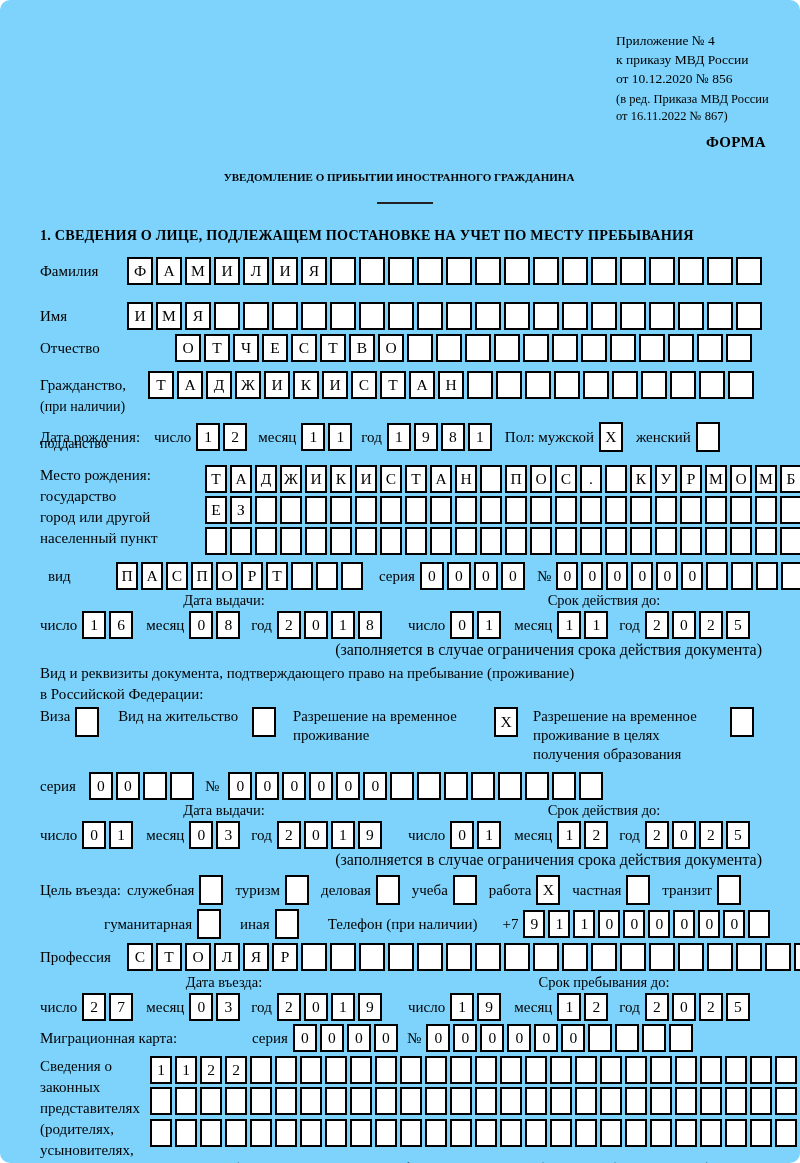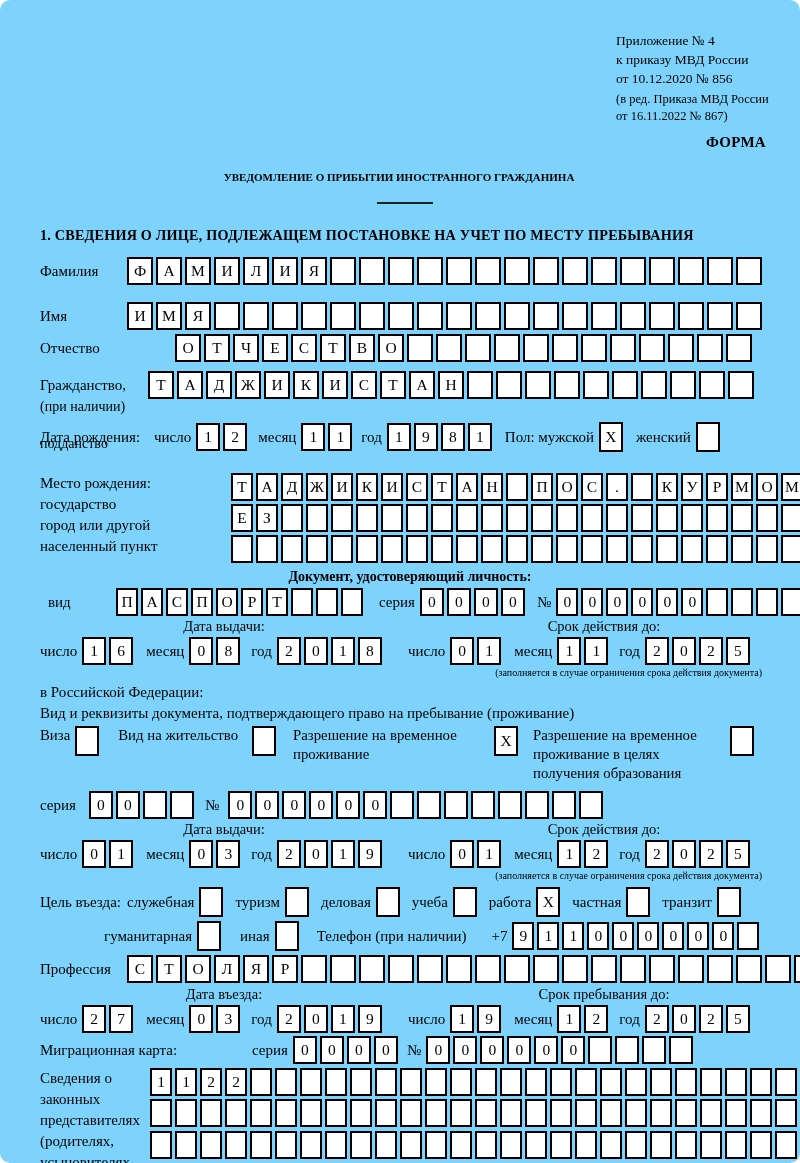--- a/index.html
+++ b/index.html
@@ -20,21 +20,21 @@
       text-align:center;font-size:15.5px;line-height:24px;background:#fff;}
   .sm .cb{width:22px;}
   .md .cb{width:24px;}
   .ck .cb{width:24px;height:30px;line-height:26px;}
   .dl{font-size:15px;margin-right:5px;flex:0 0 auto;}
   .dpair{display:flex;margin-top:2px;}
   .dcol1{flex:0 0 368px;}
   .dcol2{flex:1;}
   .dhead{text-align:center;font-size:14.5px;}
   .dline{display:flex;align-items:center;margin-top:2px;}
-  .dnote{width:722px;text-align:right;font-size:10px;margin-top:2px;}
+  .dnote{width:722px;text-align:right;font-size:16px;margin-top:2px;}
   .introline{font-size:15px;line-height:21px;}
   .optrow{display:flex;align-items:flex-start;margin-top:2px;font-size:14.8px;}
   .opt{display:flex;align-items:flex-start;}
   .optlab{line-height:19px;}
   .optc{text-align:left;}
   .prow{display:flex;align-items:center;font-size:15px;}
   .labcol div{line-height:21px;font-size:15px;}
   .rowgap{margin-bottom:3px;}
   .legalnote{font-size:13px;text-align:center;margin-top:8px;width:645px;}
 </style>
@@ -199,21 +199,21 @@
     <span class="dl" style="margin-left:10px;">Пол: мужской</span>
     <span class="bx ck">
         <span class="cb">X</span>
       </span>
     <span class="dl" style="margin-left:10px;">женский</span>
     <span class="bx ck">
         <span class="cb"></span>
       </span>
   </div>
 
-  <div class="frow fs" style="margin-top:21px;gap:26px;">
+  <div class="frow fs" style="margin-top:13px;">
     <div class="lab labcol" style="width:165px;line-height:22px;">
       <div>Место рождения:</div>
       <div>государство</div>
       <div>город или другой</div>
       <div>населенный пункт</div>
     </div>
     <div>
       <div class="bx sm rowgap">
           <span class="cb">Т</span>
           <span class="cb">А</span>
@@ -288,21 +288,20 @@
           <span class="cb"></span>
           <span class="cb"></span>
           <span class="cb"></span>
           <span class="cb"></span>
           <span class="cb"></span>
           <span class="cb"></span>
         </div>
     </div>
   </div>
 
-  <div style="width:740px;text-align:center;font-weight:bold;font-size:14px;margin-top:2px;">Документ, удостоверяющий личность:</div>
 
   <div class="frow" style="margin-top:3px;">
     <div class="lab" style="width:68px;margin-left:8px;">вид</div>
     <div class="bx sm">
         <span class="cb">П</span>
         <span class="cb">А</span>
         <span class="cb">С</span>
         <span class="cb">П</span>
         <span class="cb">О</span>
         <span class="cb">Р</span>
@@ -376,22 +375,22 @@
             <span class="cb">0</span>
             <span class="cb">2</span>
             <span class="cb">5</span>
           </span>
       </div>
     </div>
   </div>
   <div class="dnote">(заполняется в случае ограничения срока действия документа)</div>
 
   <div style="margin-top:4px;">
+    <div class="introline">Вид и реквизиты документа, подтверждающего право на пребывание (проживание)</div>
     <div class="introline">в Российской Федерации:</div>
-    <div class="introline">Вид и реквизиты документа, подтверждающего право на пребывание (проживание)</div>
   </div>
 
   <div class="optrow">
     <div class="opt">
       <span class="optlab">Виза</span>
       <span class="bx ck" style="margin-left:5px;">
           <span class="cb"></span>
         </span>
     </div>
     <div class="opt" style="margin-left:16px;">
@@ -523,21 +522,21 @@
 
   <div class="prow" style="margin-top:4px;margin-left:64px;">
     <span class="dl">гуманитарная</span>
     <span class="bx ck">
         <span class="cb"></span>
       </span>
     <span class="dl" style="margin-left:16px;">иная</span>
     <span class="bx ck">
         <span class="cb"></span>
       </span>
-    <span class="dl" style="margin-left:15px;">Телефон (при наличии)</span>
+    <span class="dl" style="margin-left:26px;">Телефон (при наличии)</span>
     <span class="dl" style="margin-left:20px;">+7</span>
     <span class="bx sm">
         <span class="cb">9</span>
         <span class="cb">1</span>
         <span class="cb">1</span>
         <span class="cb">0</span>
         <span class="cb">0</span>
         <span class="cb">0</span>
         <span class="cb">0</span>
         <span class="cb">0</span>

